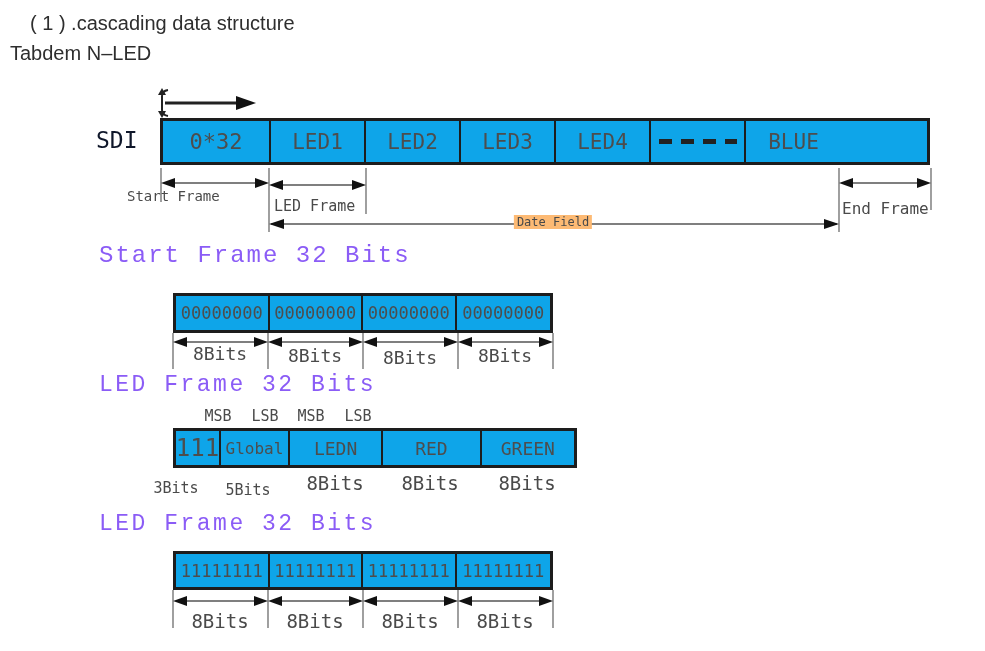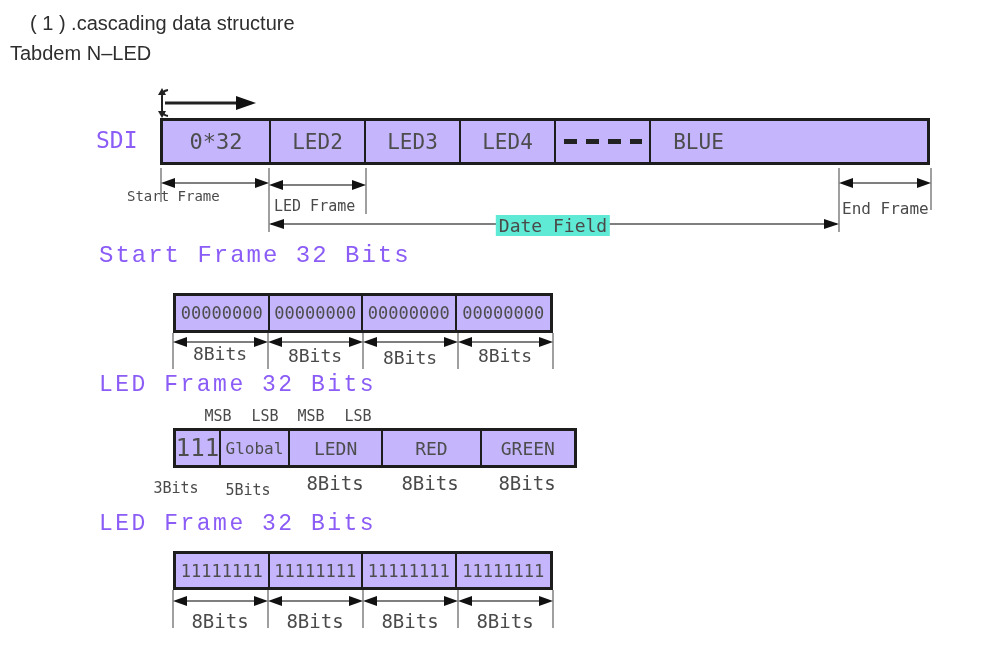--- a/index.html
+++ b/index.html
@@ -2,21 +2,21 @@
 <html><head>
 <meta charset="utf-8">
 <style>
   html,body{margin:0;padding:0;background:#fff;}
   #canvas{position:relative;width:985px;height:651px;background:#ffffff;overflow:hidden;
           font-family:"DejaVu Sans Mono",monospace;color:#4a4a4a;}
   .abs{position:absolute;}
   .sans{font-family:"Liberation Sans",sans-serif;color:#2e2e2e;}
   .mono{font-family:"DejaVu Sans Mono",monospace;}
   .heading{font-size:23px;color:#8b5cf6;letter-spacing:2px;white-space:nowrap;font-family:Liberation Mono, monospace;}
-  .boxrow{display:flex;border:3px solid #1d1d1d;box-sizing:border-box;background:#c4b5fd;}
+  .boxrow{display:flex;border:3px solid #1d1d1d;box-sizing:border-box;background:#0ea5e9;}
   .cell{display:flex;align-items:center;justify-content:center;box-sizing:border-box;
         border-right:2px solid #1d1d1d;color:#4d4d4d;white-space:nowrap;}
   .cell:last-child{border-right:none;}
   .dimlabel{white-space:nowrap;color:#4a4a4a;}
   .ctr{transform:translateX(-50%);}
   svg{display:block;}
   .dashes{width:78px;height:5px;background:repeating-linear-gradient(90deg,#222 0 13px,transparent 13px 22px);}
 </style>
 </head>
 <body>
@@ -27,24 +27,25 @@
   <div class="abs sans" style="left:10px;top:42px;font-size:20px;font-weight:500;">Tabdem N–LED</div>
 
   <svg class="abs" style="left:152px;top:86px;" width="120" height="36">
     <path d="M 16 4 Q 10 5 10 10 L 10 24 Q 10 29 16 30" fill="none" stroke="#222" stroke-width="2"></path>
     <polygon points="10,2 6,9 14,9" fill="#222"></polygon>
     <polygon points="10,32 6,25 14,25" fill="#222"></polygon>
     <line x1="13" y1="17" x2="86" y2="17" stroke="#222" stroke-width="3"></line>
     <polygon points="104,17 84,10 84,24" fill="#111"></polygon>
   </svg>
 
-  <div class="abs mono" style="left:96px;top:127px;font-size:23px;color:#8b5cf6;text-align:right;">SDI</div>
+  <div class="abs mono" style="left:96px;top:127px;font-size:23px;color:#0f172a;text-align:right;">SDI</div>
 
   <div class="abs boxrow" style="left:160px;top:118px;width:770px;height:47px;">
     <div class="cell" style="width:108px;font-size:22px;">0*32</div>
+    <div class="cell" style="width:95px;font-size:21px;">LED1</div>
     <div class="cell" style="width:95px;font-size:21px;">LED2</div>
     <div class="cell" style="width:95px;font-size:21px;">LED3</div>
     <div class="cell" style="width:95px;font-size:21px;">LED4</div>
     <div class="cell" style="width:95px;">
       <span class="dashes"></span>
     </div>
     <div class="cell" style="width:95px;font-size:21px;">BLUE</div>
   </div>
 
   <svg class="abs" style="left:0;top:164px;" width="985" height="74">
@@ -67,21 +68,21 @@
     <polygon points="839,19 853,14 853,24" fill="#111"></polygon>
     <polygon points="931,19 917,14 917,24" fill="#111"></polygon>
 
     <line x1="271" y1="60" x2="837" y2="60" stroke="#555" stroke-width="1.4"></line>
     <polygon points="269,60 284,55 284,65" fill="#111"></polygon>
     <polygon points="839,60 824,55 824,65" fill="#111"></polygon>
   </svg>
 
   <div class="abs dimlabel" style="left:127px;top:188px;font-size:14px;">Start Frame</div>
   <div class="abs dimlabel" style="left:274px;top:197px;font-size:15px;">LED Frame</div>
-  <div class="abs dimlabel ctr" style="left:553px;top:215px;font-size:18px;background:#5eead4;padding:0 3px;">Date Field</div>
+  <div class="abs dimlabel ctr" style="left:553px;top:215px;font-size:12px;background:#fdba74;padding:0 3px;">Date Field</div>
   <div class="abs dimlabel" style="left:842px;top:199px;font-size:16px;">End Frame</div>
 
   <div class="abs heading" style="left:99px;top:242px;font-size:24px;">Start Frame 32 Bits</div>
 
   <div class="abs boxrow" style="left:173px;top:293px;width:380px;height:40px;">
     <div class="cell" style="width:95px;font-size:17px;">00000000</div>
     <div class="cell" style="width:95px;font-size:17px;">00000000</div>
     <div class="cell" style="width:95px;font-size:17px;">00000000</div>
     <div class="cell" style="width:95px;font-size:17px;">00000000</div>
   </div>

